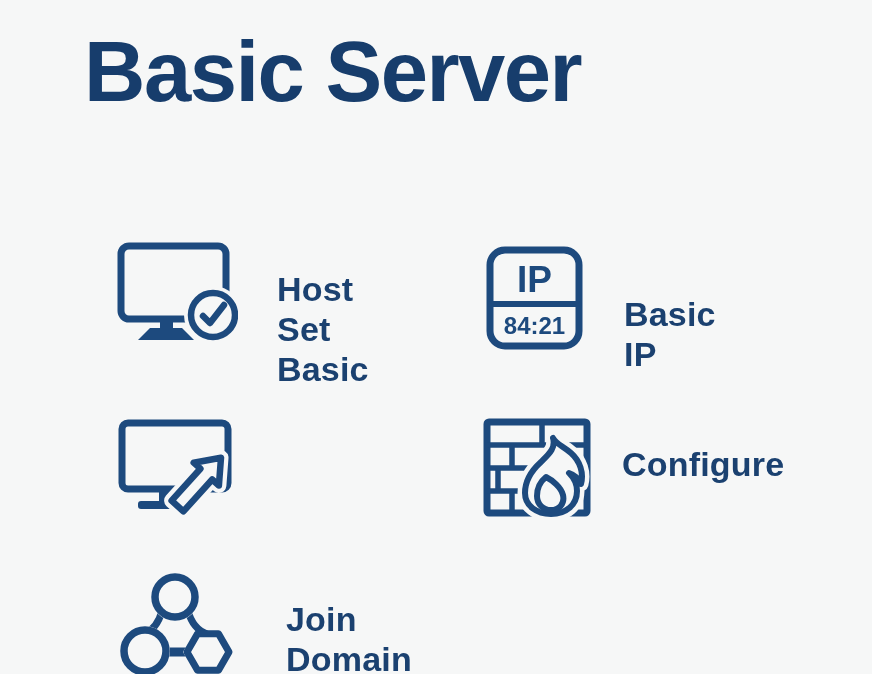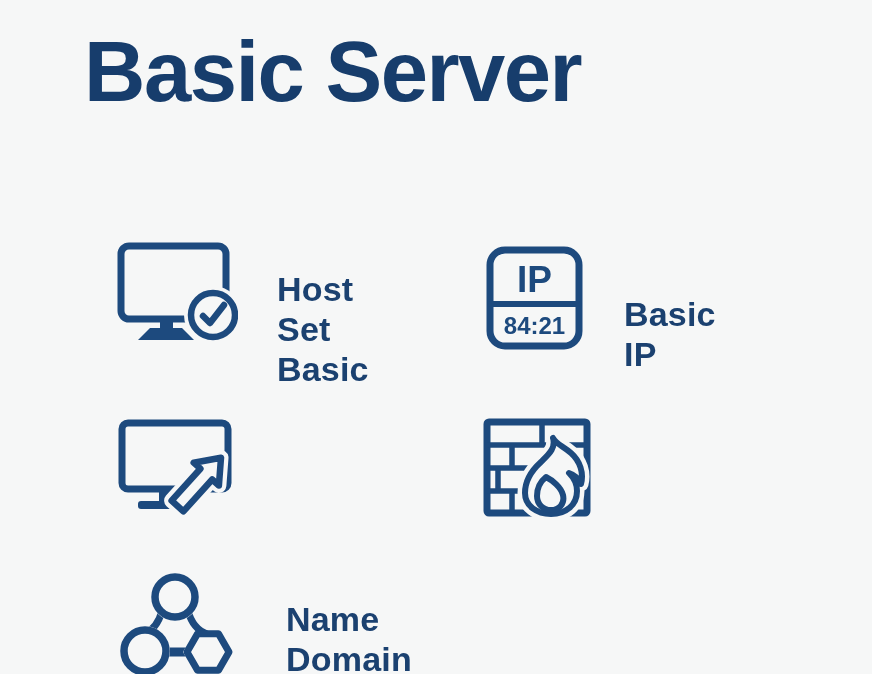--- a/index.html
+++ b/index.html
@@ -101,36 +101,37 @@
           C84,97 95,88 95,74 C95,67 92,61 87,56 C93,58 97,62 99,67 C102,56 98,44 89,36
           C81,29 74,27 71,21 Z"></path>
         <path class="stroke" style="stroke-width:6" d="M71,21 C74,31 67,37 59,45 C49,54 43,64 43,76
           C43,89 55,97 69,97 C84,97 95,88 95,74 C95,67 92,61 87,56 C93,58 97,62 99,67
           C102,56 98,44 89,36 C81,29 74,27 71,21 Z"></path>
         <path class="stroke" style="stroke-width:6" d="M64,60 C70,63 79,70 81,78 C83,87 77,93 69,93
           C61,93 55,87 55,79 C55,71 59,64 64,60 Z"></path>
       </svg>
     </div>
     <div class="label" style="left:622px;top:444px;">
+      <span>Configure</span>
     </div>
   </div>
 
   <div class="item" style="left:0;top:0;">
     <div class="icon-box" style="left:120px;top:572px;">
       <svg width="114" height="102" viewBox="0 0 114 102">
         <path class="stroke" style="stroke-width:7" d="M42,39 Q37,57 24,62"></path>
         <path class="stroke" style="stroke-width:7" d="M68,39 Q73,57 87,62"></path>
         <line class="stroke" x1="44" y1="80" x2="68" y2="80" style="stroke-width:9"></line>
         <circle class="halofill" cx="55" cy="25" r="24"></circle>
         <circle class="stroke" cx="55" cy="25" r="20" style="stroke-width:7.5"></circle>
         <circle class="halofill" cx="25" cy="79" r="25"></circle>
         <circle class="stroke" cx="25" cy="79" r="21" style="stroke-width:7.5"></circle>
         <polygon class="halofill" points="63,80 75,59 101,59 113,80 101,101 75,101"></polygon>
         <polygon class="stroke" style="stroke-width:7" points="67,80 77.5,61.8 98.5,61.8 109,80 98.5,98.2 77.5,98.2"></polygon>
       </svg>
     </div>
     <div class="label" style="left:286px;top:599px;">
-      <span>Name</span>
+      <span>Join</span>
       <span>Domain</span>
     </div>
   </div>
 
 </div>
 
 </body></html>

